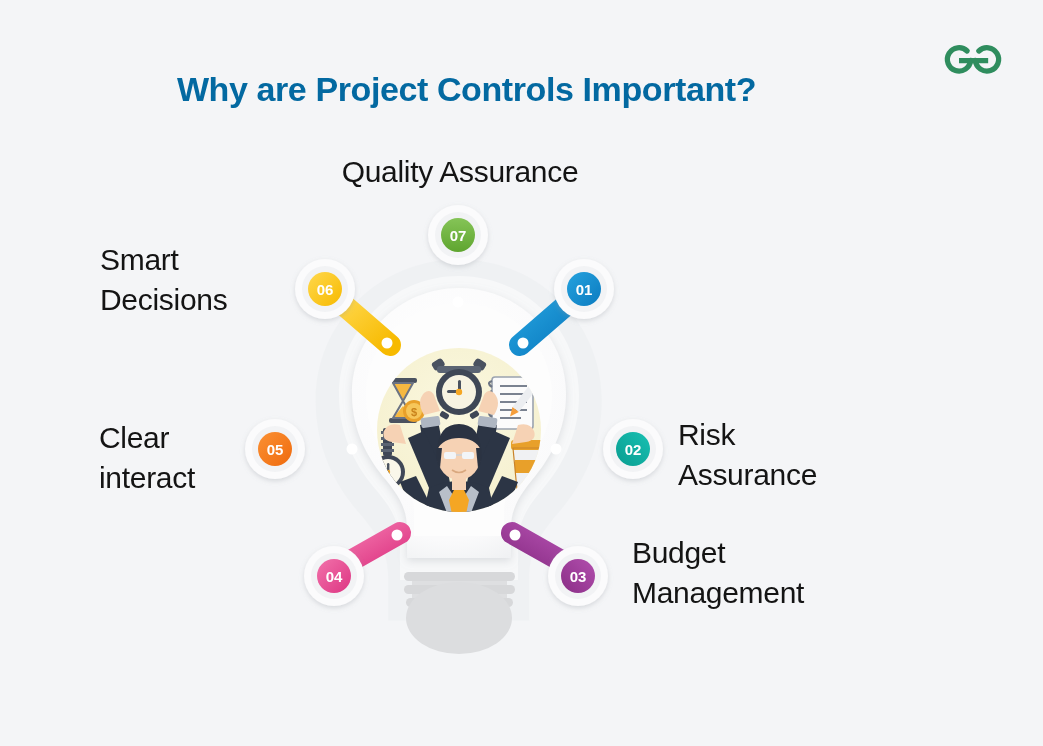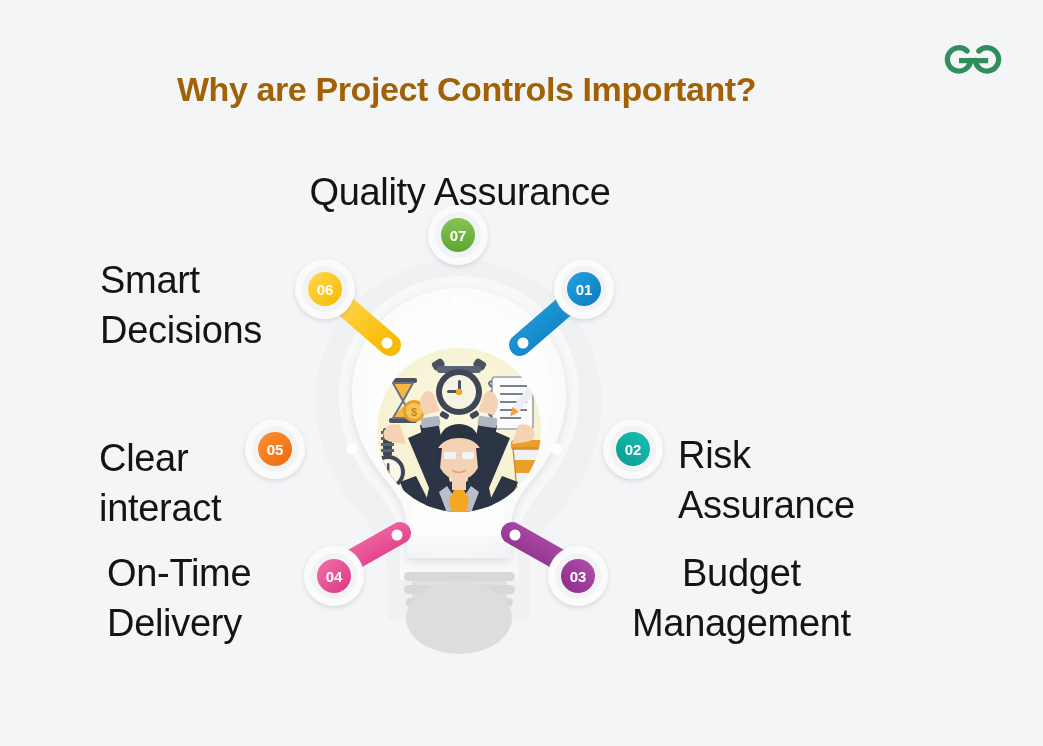--- a/index.html
+++ b/index.html
@@ -11,47 +11,46 @@
     overflow:hidden;
   }
 
   
   #gfg-logo { position:absolute; top:38px; right:35px; width:70px; height:40px; }
 
   
   #page-title {
     position:absolute; top:70px; left:0; width:933px;
     text-align:center;
-    font-size:34px; font-weight:bold; color:#a16207;
+    font-size:34px; font-weight:bold; color:#0369a1;
     letter-spacing:-0.4px;
   }
 
   
   #stage { position:absolute; inset:0; }
   #bulb-svg { position:absolute; left:0; top:0; }
 
   
   .node-label {
     position:absolute;
-    font-size:38px;
+    font-size:30px;
     line-height:1.32;
     color:#141414;
     font-weight:400;
     letter-spacing:-0.3px;
     white-space:pre-line;
-    margin-top:15px;
   }
   .lbl-right { text-align:left; }
   .lbl-left  { text-align:left; }
   .lbl-center{ text-align:center; width:420px; }
 
   #label-07 { left:250px;  top:152px; }
   #label-01 { left:633px;  top:248px; }
   #label-02 { left:678px;  top:415px; }
-  #label-03 { left:632px;  top:533px;text-align:center; }
+  #label-03 { left:632px;  top:533px; }
   #label-04 { left:107px;  top:533px; }
   #label-05 { left:99px;   top:418px; }
   #label-06 { left:100px;  top:240px; }
 </style>
 </head>
 <body>
 
 <svg id="gfg-logo" viewBox="0 0 120 60">
   <g fill="none" stroke="#2f8d5e" stroke-width="9" stroke-linecap="round">
     <path d="M56 34 A20 20 0 1 1 50 18"></path>
@@ -353,19 +352,17 @@
       <circle cx="458" cy="235" r="17" fill="url(#g07)"></circle>
       <text x="458" y="241" text-anchor="middle" font-size="15" font-weight="bold" fill="#ffffff" font-family="Liberation Sans, sans-serif">07</text>
     </g>
   </svg>
 
   <div class="node-label lbl-center" id="label-07">Quality Assurance</div>
   <div class="node-label lbl-right" id="label-02">Risk
 Assurance</div>
   <div class="node-label lbl-right" id="label-03">Budget
 Management</div>
-  <div class="node-label lbl-left" id="label-04">On-Time
-Delivery</div>
   <div class="node-label lbl-left" id="label-05">Clear
 interact</div>
   <div class="node-label lbl-left" id="label-06">Smart
 Decisions</div>
 </div>
 
 </body></html>

